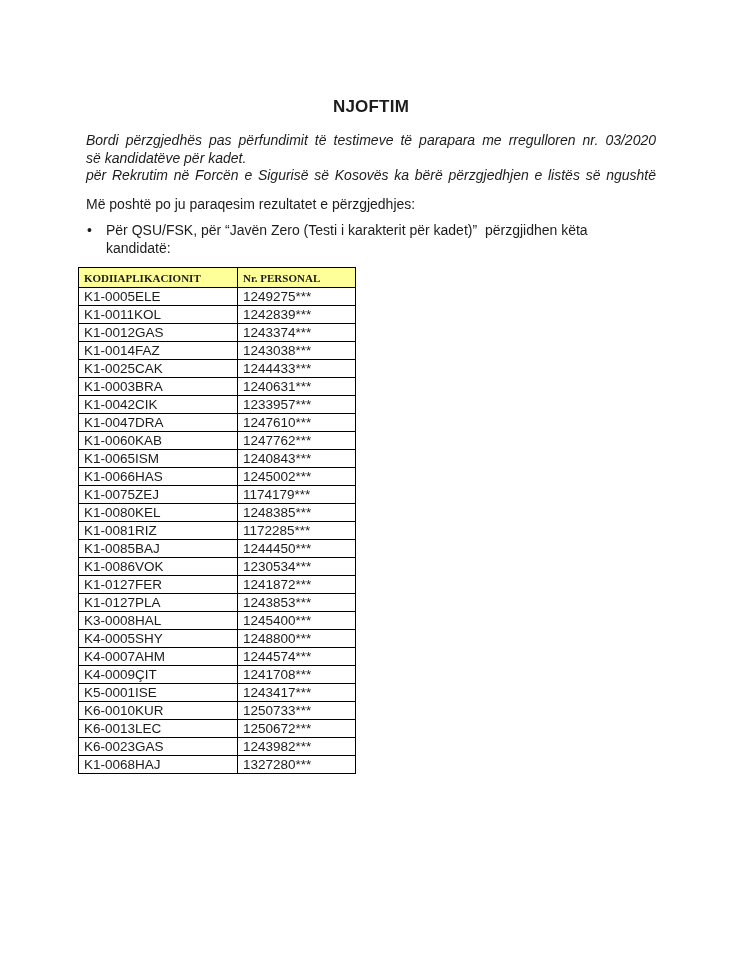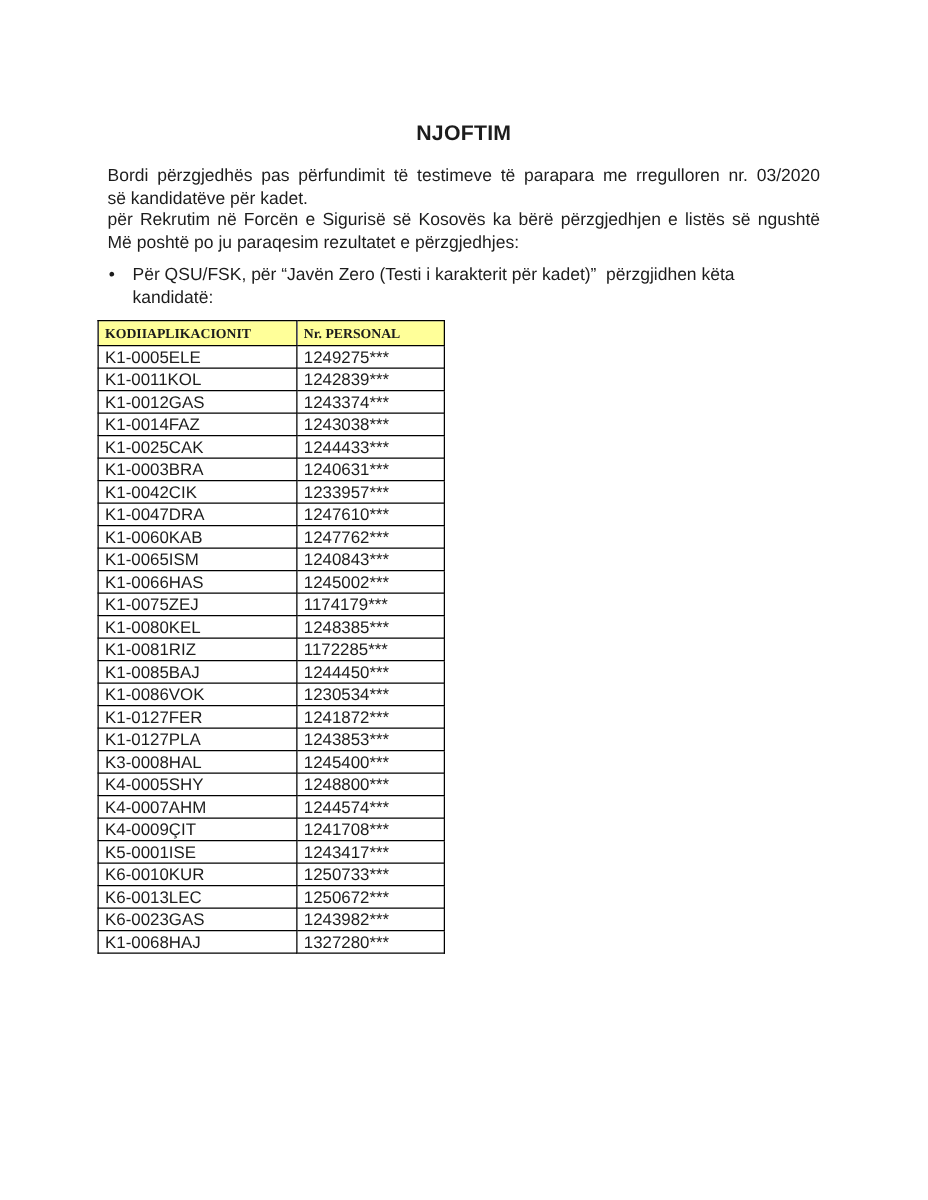--- a/index.html
+++ b/index.html
@@ -29,22 +29,22 @@
   }
   .para{
     font-size:14px;
     line-height:17.5px;
   }
   .para .line.j{
     text-align:justify;
     text-align-last:justify;
   }
   .p1{margin-top:42px;}
-  .p2{margin-top:15px;}
-  .p3{}
+  .p2{margin-top:15px;font-style:italic;}
+  .p3{margin-top:11px;}
   .bullet-item{
     margin-top:9px;
     display:flex;
     font-size:14px;
     line-height:17.5px;
   }
   .bullet-marker{
     width:20px;
     flex:0 0 20px;
     text-align:left;

